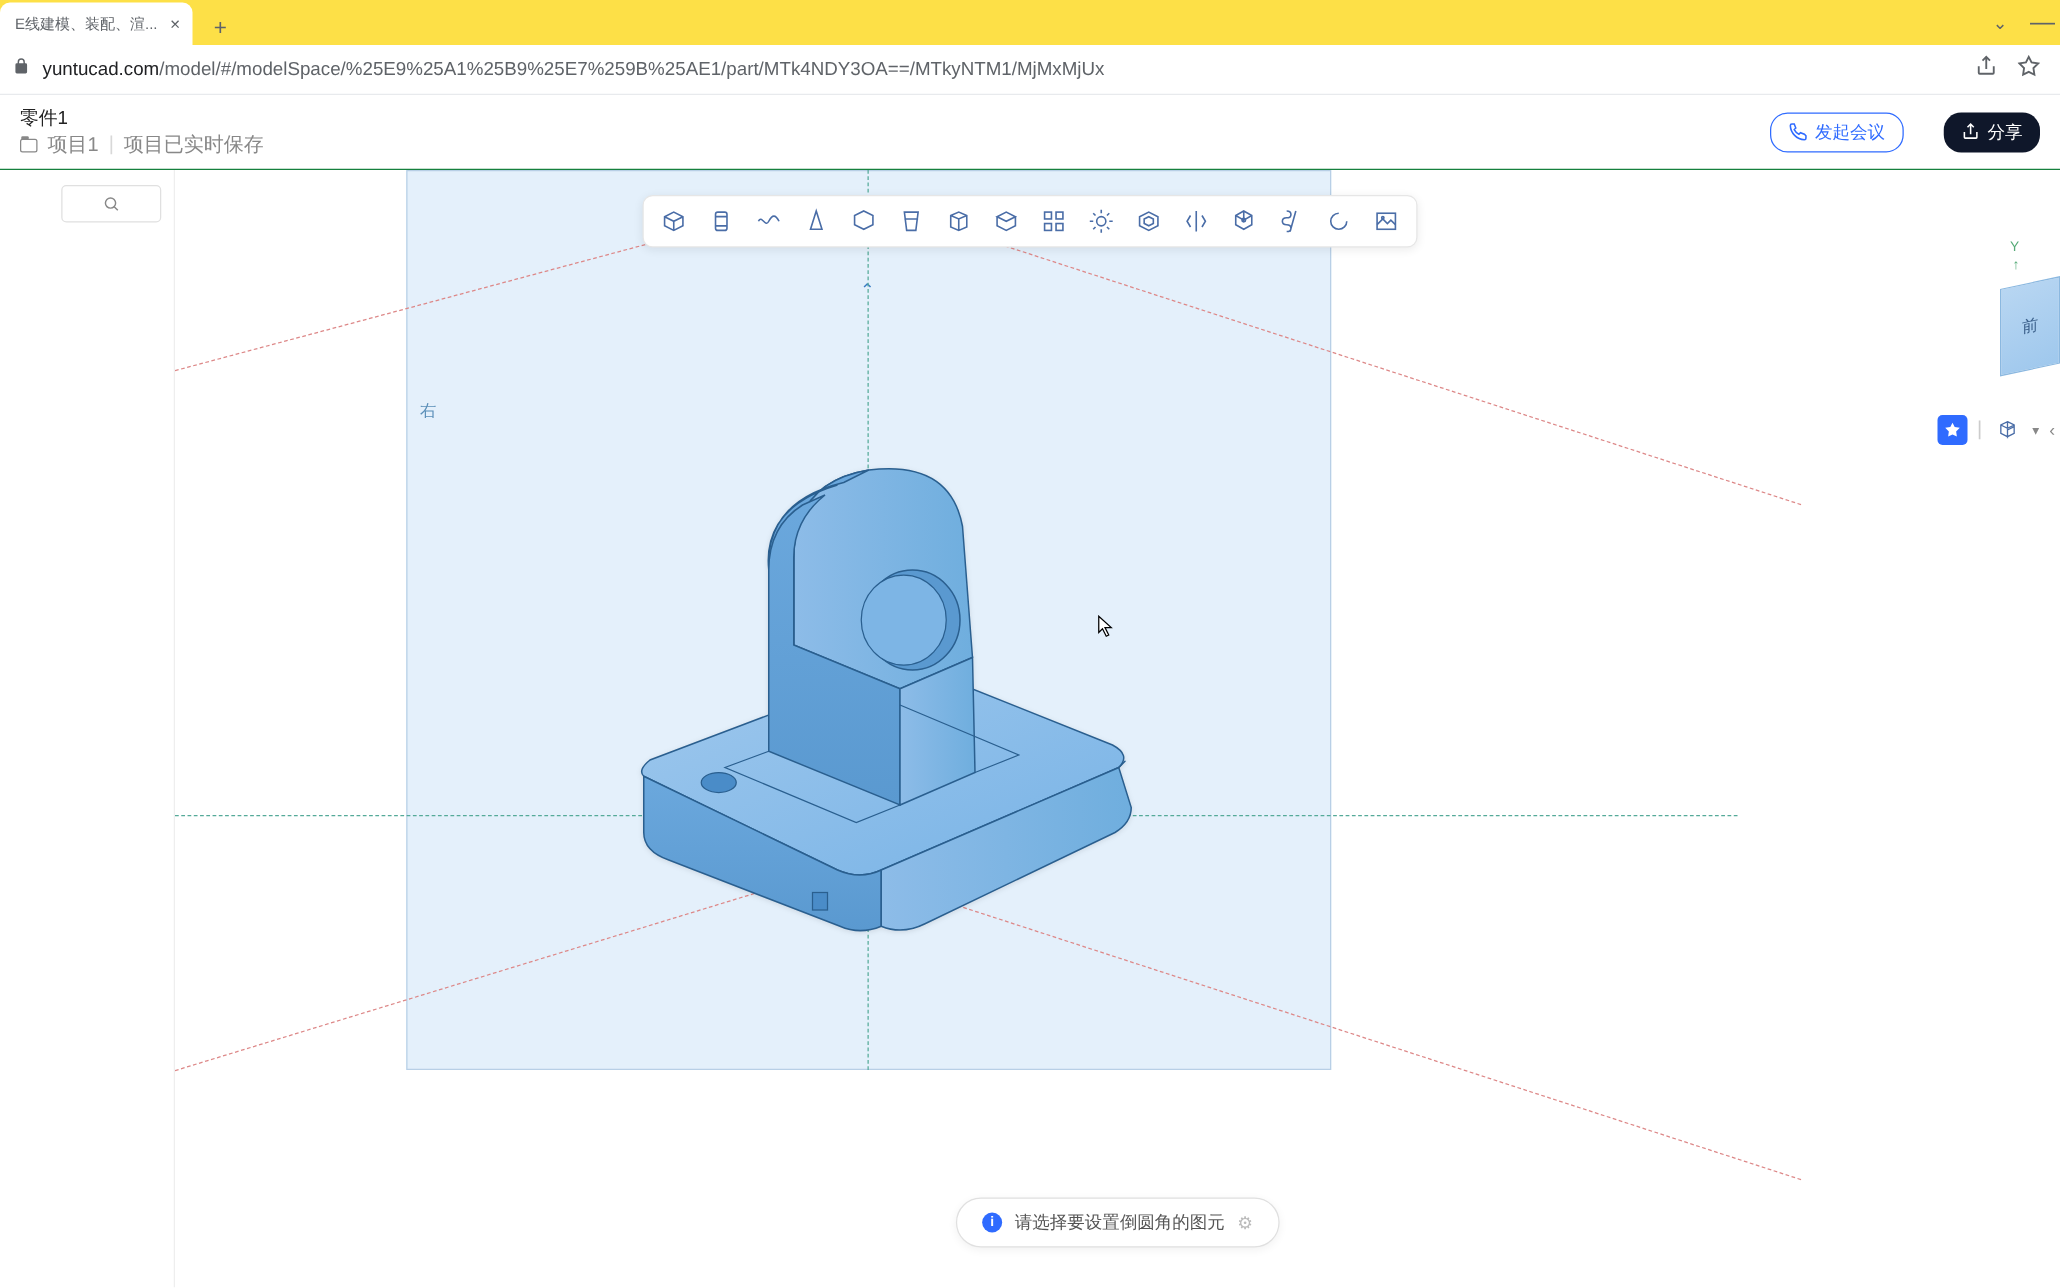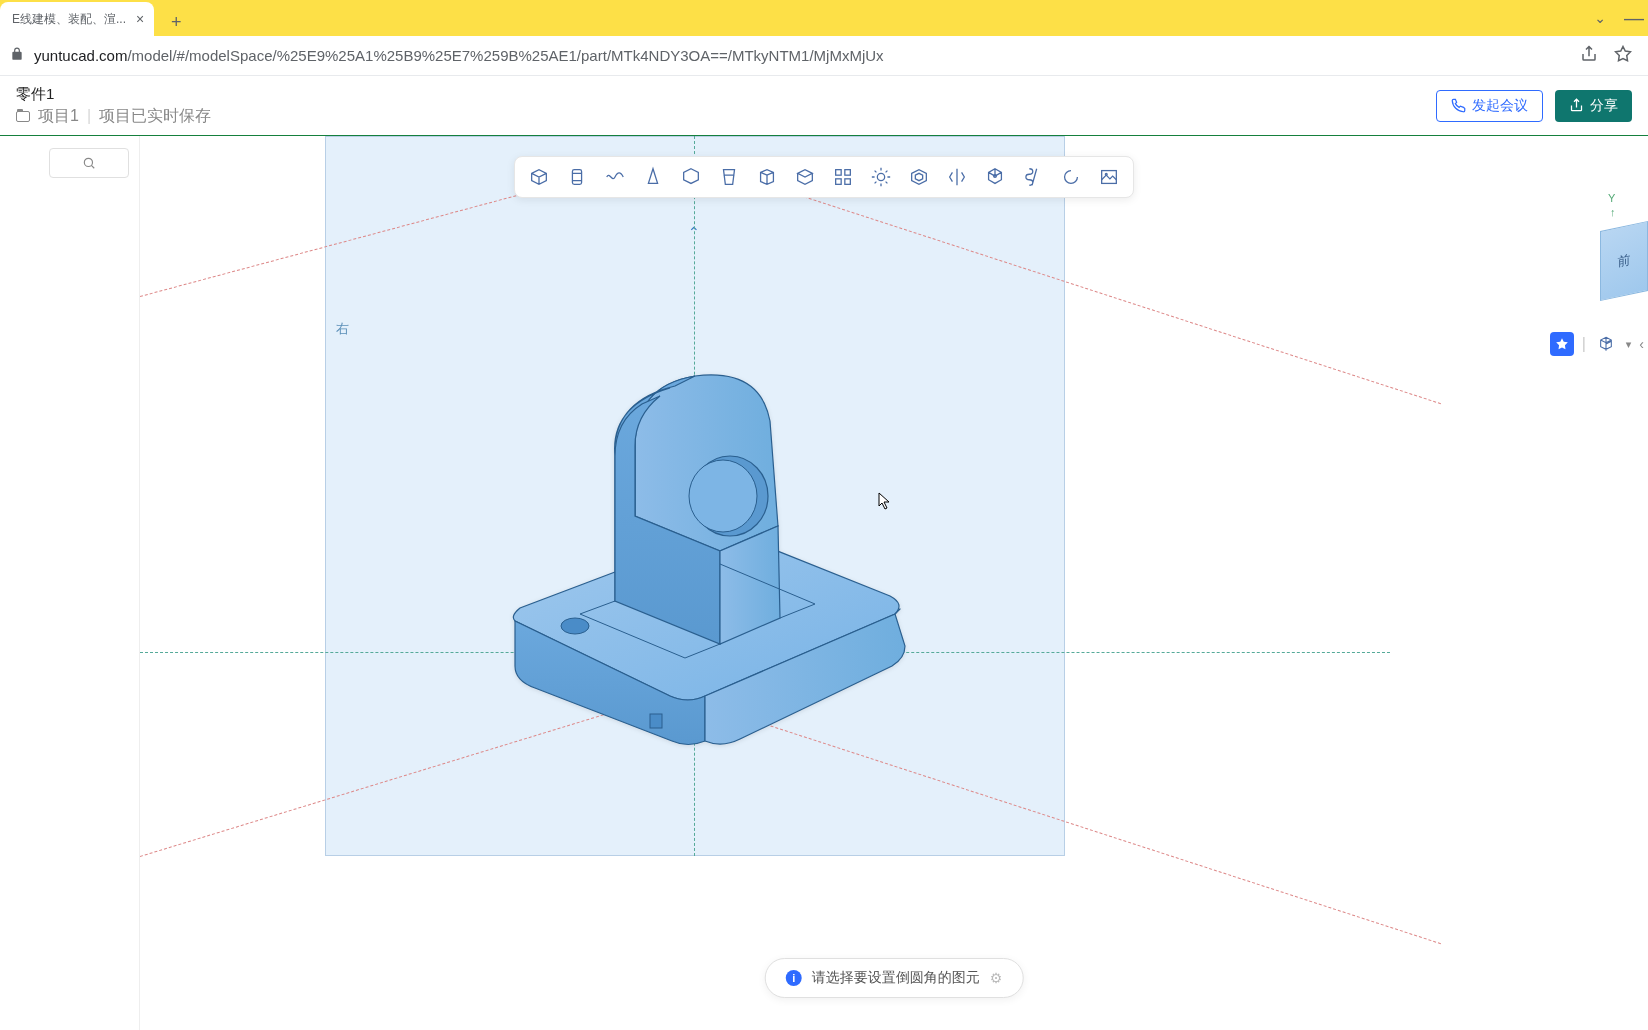--- a/index.html
+++ b/index.html
@@ -27,23 +27,23 @@
 .doc-sub { display: flex; align-items: center; gap: 8px; font-size: 16px; color: #888; }
 .folder-ic { display: inline-block; width: 14px; height: 11px; border: 1px solid #888; border-radius: 2px; position: relative; }
 .folder-ic::before { content:""; position:absolute; top:-3px; left:0; width:6px; height:3px; background:#888; border-radius:1px 1px 0 0; }
 .divider { color: #d8d8d8; }
 
 .mode-tabs { position: absolute; left: 50%; transform: translateX(-50%); display: flex; height: 100%; }
 .mode-tab { padding: 0 28px; display: flex; align-items: center; font-size: 16px; color: #222; cursor: pointer; border-bottom: 3px solid transparent; font-weight: 500; }
 .mode-tab.active { color: #2f6bff; border-bottom-color: #2f6bff; }
 
 .hdr-actions { margin-left: auto; display: flex; gap: 12px; }
-.btn { height: 32px; border-radius: 4px; padding: 0 14px; display: flex; align-items: center; gap: 6px; font-size: 14px; cursor: pointer; }
+.btn { height: 32px; border-radius: 14px; padding: 0 14px; display: flex; align-items: center; gap: 6px; font-size: 14px; cursor: pointer; }
 .btn-outline { border: 1px solid #2f6bff; color: #2f6bff; background: #fff; }
-.btn-primary { background: #0f766e; color: #fff; }
+.btn-primary { background: #0f172a; color: #fff; margin-left: 20px; }
 
 
 .sidebar { position: absolute; left: 0; top: 136px; width: 140px; background: #fff; height: calc(100% - 136px); border-right: 1px solid #eee; }
 .side-search { padding: 12px 10px; }
 .search-box { width: 80px; height: 30px; border: 1px solid #e0e0e0; border-radius: 4px; display: flex; align-items: center; justify-content: center; margin-left: auto; }
 .side-list { list-style: none; }
 .side-list li { padding: 10px 12px; font-size: 15px; color: #222; text-align: left; }
 
 
 .canvas { position: absolute; left: 140px; top: 136px; right: 0; bottom: 0; background: #fff; overflow: hidden; }

